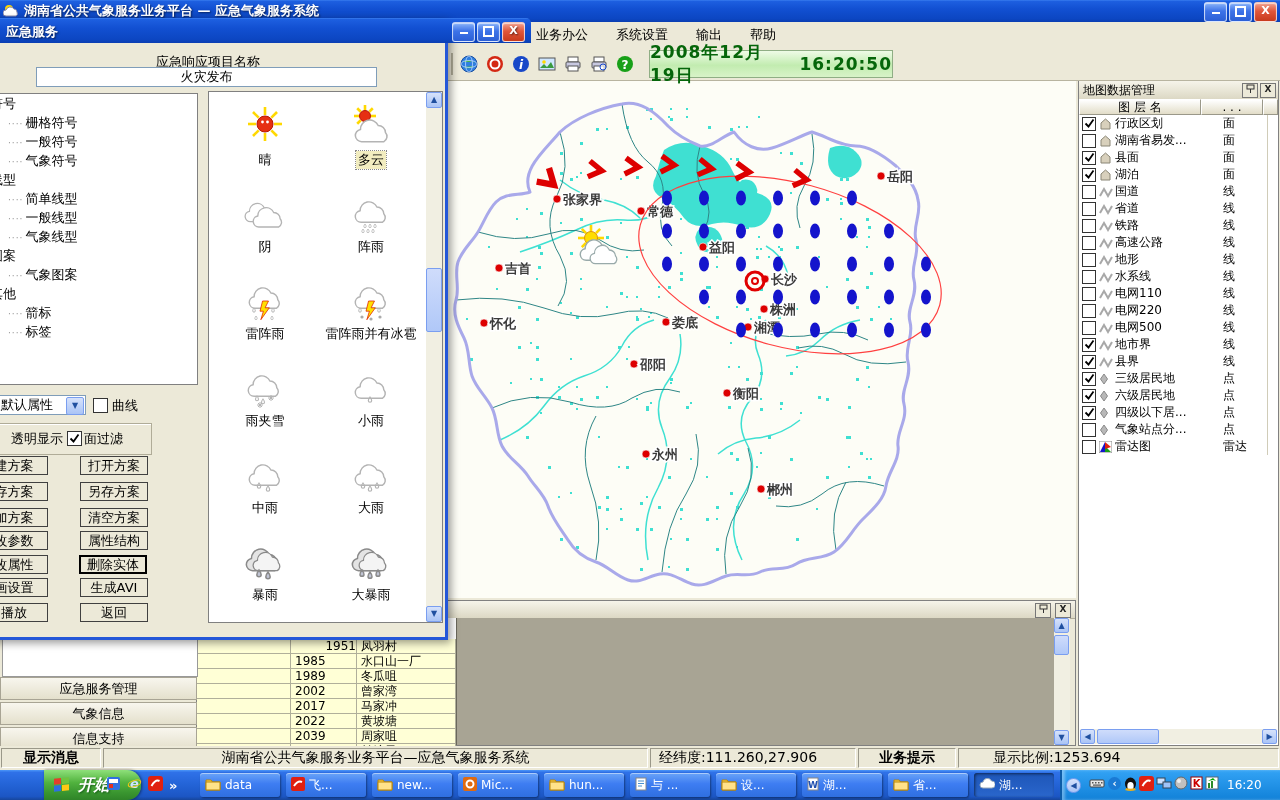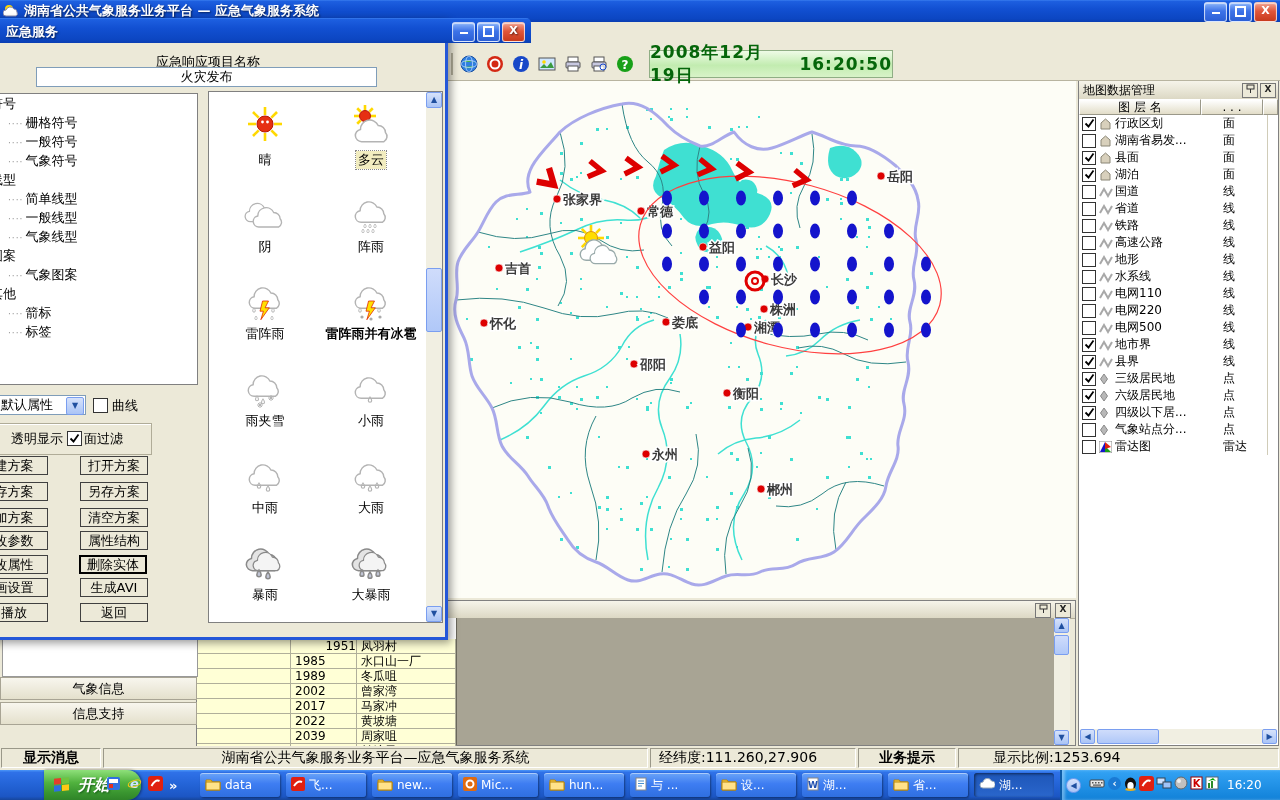--- a/index.html
+++ b/index.html
@@ -138,20 +138,27 @@
         </svg>
     </span>
     <span class="ttl">湖南省公共气象服务业务平台 — 应急气象服务系统</span>
     <span class="win-controls">
       <span class="wc"><span class="gmin"></span></span>
       <span class="wc"><span class="gmax"></span></span>
       <span class="wc close">X</span>
     </span>
   </div>
 
+  <div id="menubar" class="abs">
+      <span class="menu-item">信息支持</span>
+      <span class="menu-item">业务办公</span>
+      <span class="menu-item">系统设置</span>
+      <span class="menu-item">输出</span>
+      <span class="menu-item">帮助</span>
+    </div>
 
   <div id="toolbar" class="abs">
     <span class="tb-grip" able="false"></span>
     <span id="tool-icons" style="display:flex;gap:2px;">
         <span class="tool-btn">
           <svg width="20" height="20" viewBox="0 0 20 20">
             <circle cx="10" cy="10" r="8" fill="#2f7fe0" stroke="#1a4fa0"></circle>
             <path d="M4 8q4-3 7-1t5 1" fill="#42b546"></path>
             <path d="M5 13q3 2 6 1t4-2" fill="#42b546"></path>
             <ellipse cx="10" cy="10" rx="8" ry="3.5" fill="none" stroke="#bdd8ff" stroke-width=".8"></ellipse>
@@ -923,20 +930,21 @@
     <div id="bp-gray"></div>
     <div id="bp-vscroll">
       <span class="sb-btn" style="display:block;">▲</span>
       <span class="sb-thumb" style="display:block;width:15px;height:20px;margin-top:2px;"></span>
       <span class="sb-btn" style="display:block;position:absolute;bottom:0;">▼</span>
     </div>
   </div>
 
   <div id="lb-box" class="abs"></div>
   <div id="left-nav" class="abs">
+      <div class="nav-bar">应急服务管理</div>
       <div class="nav-bar">气象信息</div>
       <div class="nav-bar">信息支持</div>
     </div>
 
   <div id="statusbar" class="abs">
     <span class="seg" style="width:100px;justify-content:center;font-weight:bold;">显示消息</span>
     <span class="seg" style="width:545px;justify-content:center;">湖南省公共气象服务业务平台—应急气象服务系统</span>
     <span class="seg" style="width:206px;padding-left:8px;">经纬度:111.260,27.906</span>
     <span class="seg" style="width:98px;justify-content:center;font-weight:bold;">业务提示</span>
     <span class="seg" style="flex:1;padding-left:34px;">显示比例:1253.694</span>
@@ -1179,21 +1187,21 @@
             <div><svg width="44" height="44" viewBox="0 0 44 44">
                 <path d="M8 27a6.5 6.5 0 0 1-1.2-12.9A9.8 9.8 0 0 1 25.5 10a7.6 7.6 0 0 1 7.6 7.4A6.2 6.2 0 0 1 31.5 27Z" transform="translate(5 6) scale(0.9)" fill="#fff" stroke="#b4b4b4" stroke-width="1.6"></path>
                 <path d="M3 0h7l-4 8h5l-10 14 3-10H0Z" transform="translate(17 23) scale(.85)" fill="#ffe000" stroke="#e02000" stroke-width=".9"></path>
                 <path d="M0 0c2.2 2.8 2.2 5.2 0 5.2s-2.2-2.4 0-5.2Z" transform="translate(11 30) scale(0.8)" fill="none" stroke="#b4b4b4" stroke-width="1.2"></path>
                 <path d="M0 0c2.2 2.8 2.2 5.2 0 5.2s-2.2-2.4 0-5.2Z" transform="translate(30 30) scale(0.8)" fill="none" stroke="#b4b4b4" stroke-width="1.2"></path>
                 <path d="M0 0c2.2 2.8 2.2 5.2 0 5.2s-2.2-2.4 0-5.2Z" transform="translate(13 38) scale(0.7)" fill="none" stroke="#b4b4b4" stroke-width="1.2"></path>
                 <path d="M0 0c2.2 2.8 2.2 5.2 0 5.2s-2.2-2.4 0-5.2Z" transform="translate(29 38) scale(0.7)" fill="none" stroke="#b4b4b4" stroke-width="1.2"></path>
               </svg></div>
             <div><span class="w-label">雷阵雨</span></div>
           </div>
-          <div class="w-cell" style="left: 110px; top: 186px; font-weight: bold;">
+          <div class="w-cell" style="left: 110px; top: 186px;">
             <div><svg width="44" height="44" viewBox="0 0 44 44">
                 <path d="M8 27a6.5 6.5 0 0 1-1.2-12.9A9.8 9.8 0 0 1 25.5 10a7.6 7.6 0 0 1 7.6 7.4A6.2 6.2 0 0 1 31.5 27Z" transform="translate(5 6) scale(0.9)" fill="#fff" stroke="#b4b4b4" stroke-width="1.6"></path>
                 <path d="M3 0h7l-4 8h5l-10 14 3-10H0Z" transform="translate(17 23) scale(.85)" fill="#ffe000" stroke="#e02000" stroke-width=".9"></path>
                 <path d="M0 0c2.2 2.8 2.2 5.2 0 5.2s-2.2-2.4 0-5.2Z" transform="translate(11 30) scale(0.8)" fill="none" stroke="#b4b4b4" stroke-width="1.2"></path>
                 <path d="M0 0c2.2 2.8 2.2 5.2 0 5.2s-2.2-2.4 0-5.2Z" transform="translate(30 30) scale(0.8)" fill="none" stroke="#b4b4b4" stroke-width="1.2"></path>
                 <circle cx="13" cy="39" r="1.6" fill="#aaa"></circle>
                 <circle cx="22" cy="41" r="1.6" fill="#aaa"></circle>
                 <circle cx="31" cy="39" r="1.6" fill="#aaa"></circle>
               </svg></div>
             <div><span class="w-label">雷阵雨并有冰雹</span></div>

